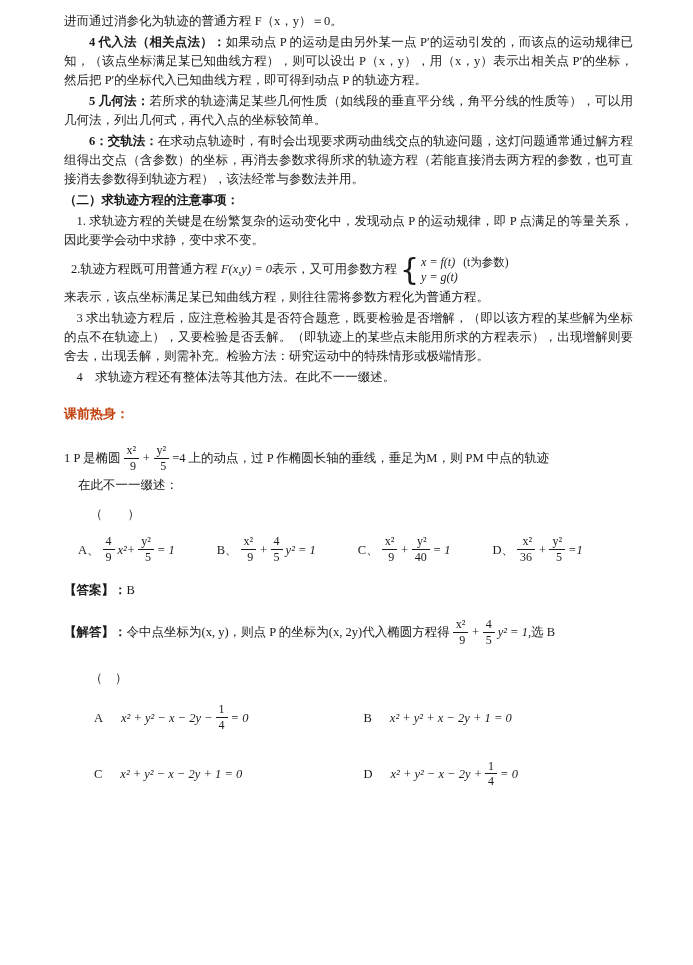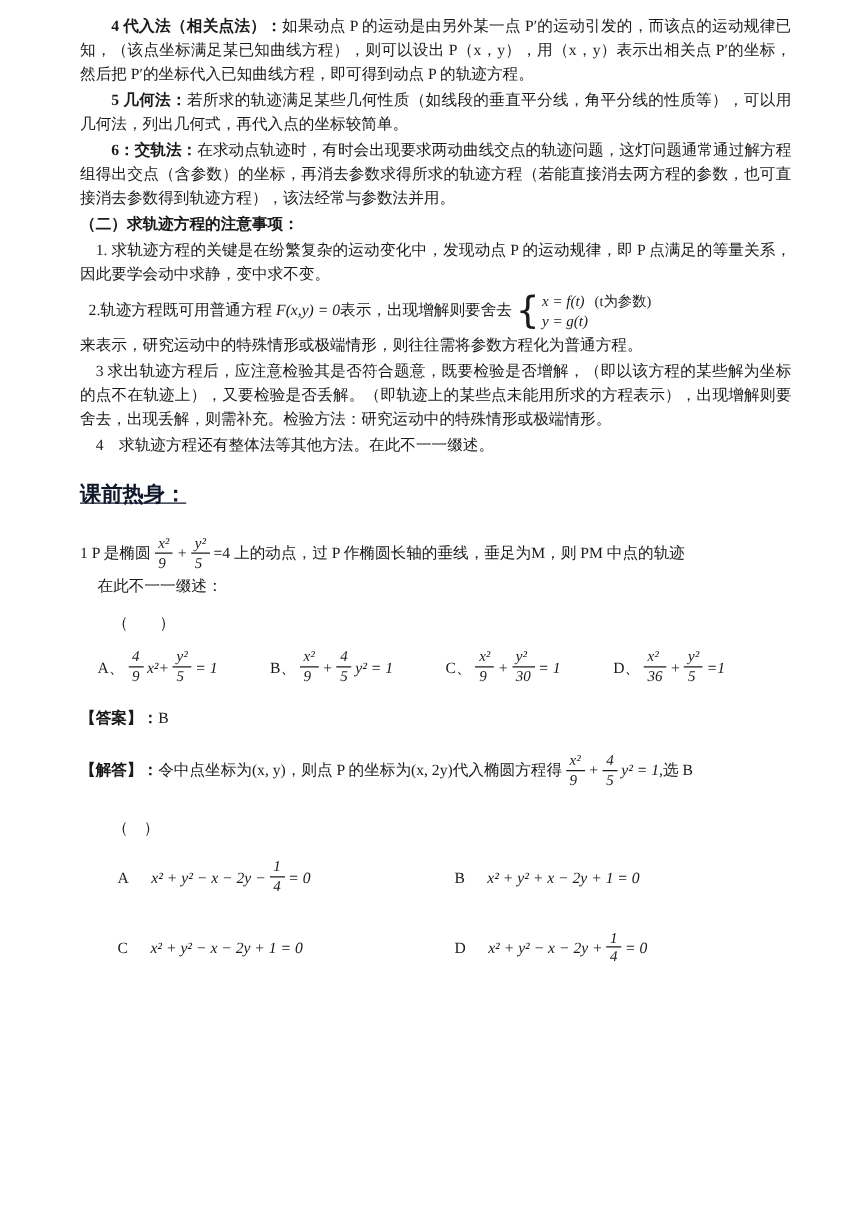--- a/index.html
+++ b/index.html
@@ -18,69 +18,70 @@
   .math { font-style: italic; }
 
   
   .note2 { margin: 2px 0; line-height: 34px; padding-left: 0.55em; text-align: left; }
   .system { display: inline-flex; align-items: center; vertical-align: middle; margin-left: 3px; }
   .brace { font-size: 30px; line-height: 30px; font-weight: 400; font-family: "DejaVu Sans", sans-serif; margin-right: 2px; }
   .sys-rows { display: inline-flex; flex-direction: column; line-height: 15px; font-size: 12px; }
   .sys-row { white-space: nowrap; }
   .sys-note { margin-left: 8px; font-style: normal; font-size: 11.5px; }
 
-  .warmup-title { color: #0f172a; font-size: 17px; font-weight: bold; margin: 18px 0 8px 0; text-decoration: underline; }
+  .warmup-title { color: #c2410c; font-size: 13px; font-weight: bold; margin: 18px 0 8px 0; }
 
   .qblock { margin-top: 20px; }
   .qline { line-height: 30px; margin: 2px 0; text-align: justify; }
   .qcont { padding-left: 14px; line-height: 21px; }
   .qbracket { padding-left: 26px; line-height: 20px; margin: 8px 0; }
 
-  .frac { display: inline-block; text-align: left; vertical-align: middle; margin: 0 3px; font-style: italic; line-height: 1.05; position: relative; top: -1px; }
+  .frac { display: inline-block; text-align: right; vertical-align: middle; margin: 0 3px; line-height: 1.05; position: relative; top: -1px; }
   .frac .num { display: block; padding: 0 3px 1px 3px; font-size: 12px; }
   .frac .den { display: block; border-top: 1px solid #1a1a1a; padding: 1px 3px 0 3px; font-size: 12px; }
 
   .optrow { display: flex; align-items: center; gap: 42px; padding-left: 14px; margin: 12px 0 4px 0; flex-wrap: wrap; }
   .opt { display: inline-flex; align-items: center; white-space: nowrap; }
 
   .answer { margin: 16px 0 4px 0; line-height: 20px; }
   .explain { margin: 16px 0 4px 0; line-height: 32px; }
 
   .q2stem { line-height: 22px; margin-top: 16px; }
   .optgrid { display: grid; grid-template-columns: 1fr 1fr; row-gap: 28px; margin: 16px 0 6px 0; padding-left: 30px; }
   .opt2 { display: inline-flex; align-items: center; white-space: nowrap; }
   .optlabel { margin-right: 18px; font-style: normal; }
 </style>
 </head>
 <body>
 
 <div class="page">
 
+  <p class="para">进而通过消参化为轨迹的普通方程 F（x，y）＝0。</p>
 
   <p class="para indent"><span class="bold">4 代入法（相关点法）：</span><span>如果动点 P 的运动是由另外某一点 P′的运动引发的，而该点的运动规律已知，（该点坐标满足某已知曲线方程），则可以设出 P（x，y），用（x，y）表示出相关点 P′的坐标，然后把 P′的坐标代入已知曲线方程，即可得到动点 P 的轨迹方程。</span></p>
 
   <p class="para indent"><span class="bold">5 几何法：</span><span>若所求的轨迹满足某些几何性质（如线段的垂直平分线，角平分线的性质等），可以用几何法，列出几何式，再代入点的坐标较简单。</span></p>
 
   <p class="para indent"><span class="bold">6：交轨法：</span><span>在求动点轨迹时，有时会出现要求两动曲线交点的轨迹问题，这灯问题通常通过解方程组得出交点（含参数）的坐标，再消去参数求得所求的轨迹方程（若能直接消去两方程的参数，也可直接消去参数得到轨迹方程），该法经常与参数法并用。</span></p>
 
   <p class="para bold">（二）求轨迹方程的注意事项：</p>
 
   <p class="para indent1">1. 求轨迹方程的关键是在纷繁复杂的运动变化中，发现动点 P 的运动规律，即 P 点满足的等量关系，因此要学会动中求静，变中求不变。</p>
 
   <div class="note2">
-    <span>2.轨迹方程既可用普通方程 </span><span class="math">F(x,y) = 0</span><span>表示，出现增解则要舍去</span><span class="system">
+    <span>2.轨迹方程既可用普通方程 </span><span class="math">F(x,y) = 0</span><span>表示，又可用参数方程</span><span class="system">
         <span class="brace">{</span>
         <span class="sys-rows">
           <span class="sys-row"><span class="math">x = f(t)</span><span class="sys-note">(t为参数)</span></span>
           <span class="sys-row math">y = g(t)</span>
         </span>
       </span>
   </div>
 
-  <p class="para">来表示，研究运动中的特殊情形或极端情形，则往往需将参数方程化为普通方程。</p>
+  <p class="para">来表示，该点坐标满足某已知曲线方程，则往往需将参数方程化为普通方程。</p>
 
   <p class="para indent1">3 求出轨迹方程后，应注意检验其是否符合题意，既要检验是否增解，（即以该方程的某些解为坐标的点不在轨迹上），又要检验是否丢解。（即轨迹上的某些点未能用所求的方程表示），出现增解则要舍去，出现丢解，则需补充。检验方法：研究运动中的特殊情形或极端情形。</p>
 
   <p class="para indent1">4　求轨迹方程还有整体法等其他方法。在此不一一缀述。</p>
 
   <h2 class="warmup-title">课前热身：</h2>
 
   <div class="qblock">
     <div class="qline">
       <span>1 P 是椭圆</span><span class="frac"><span class="num">x²</span><span class="den">9</span></span><span class="math">+</span><span class="frac"><span class="num">y²</span><span class="den">5</span></span><span>=4 上的动点，过 P 作椭圆长轴的垂线，垂足为M，则 PM 中点的轨迹</span>
@@ -119,21 +120,21 @@
 
       <span class="opt">
           <span>C、</span>
           <span class="frac">
             <span class="num">x²</span>
             <span class="den">9</span>
           </span>
           <span class="math">+</span>
           <span class="frac">
             <span class="num">y²</span>
-            <span class="den">30</span>
+            <span class="den">40</span>
           </span>
           <span class="math">= 1</span>
         </span>
 
       <span class="opt">
           <span>D、</span>
           <span class="frac">
             <span class="num">x²</span>
             <span class="den">36</span>
           </span>

